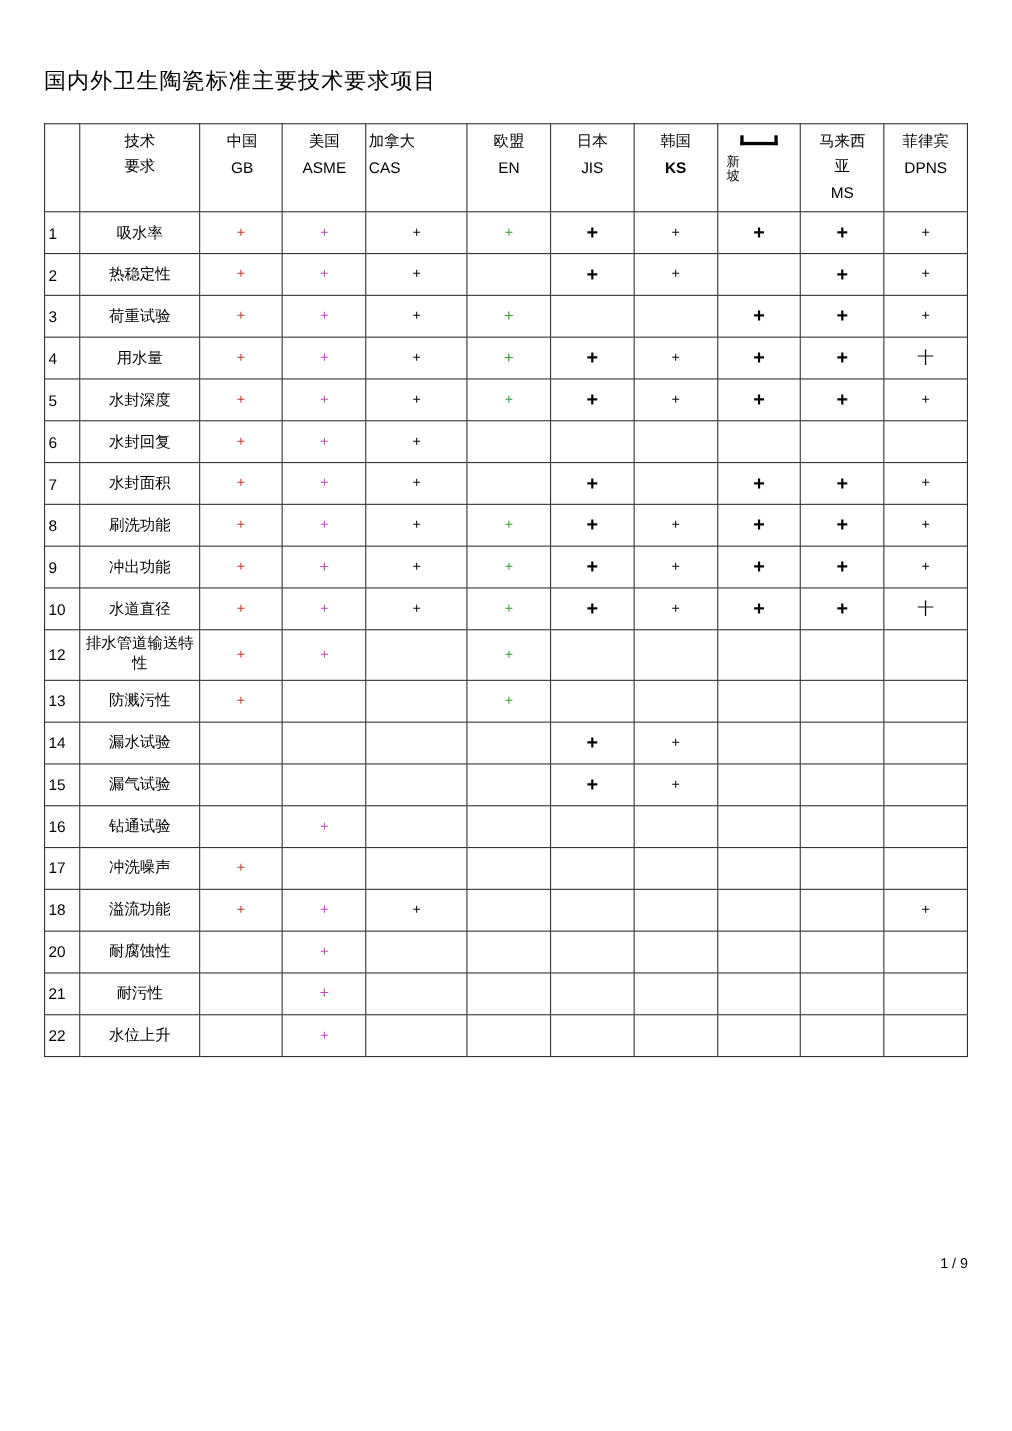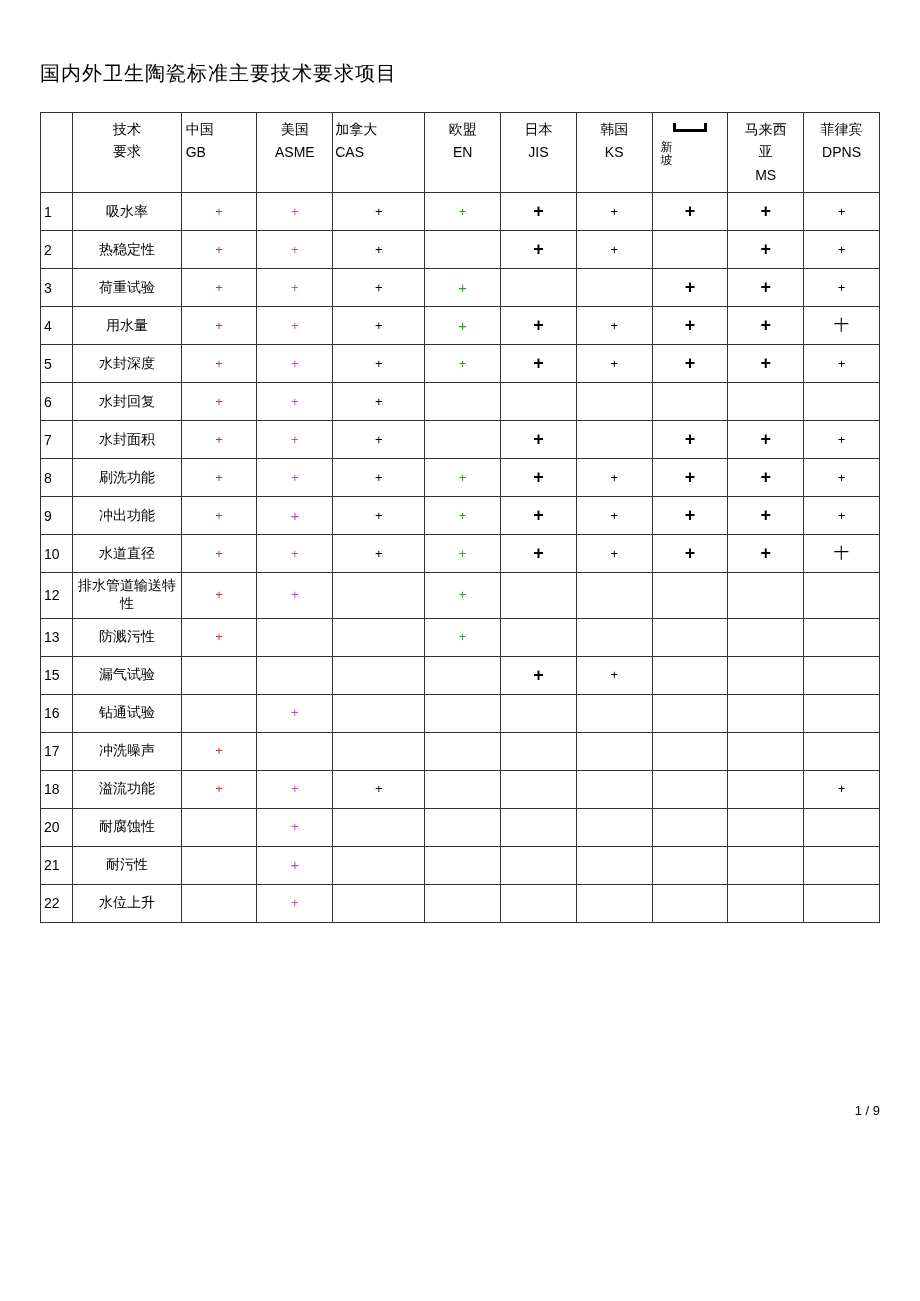--- a/index.html
+++ b/index.html
@@ -79,21 +79,21 @@
       <col class="col-std">
       <col class="col-std">
   </colgroup>
   <thead>
     <tr>
       <th></th>
       <th>
         <span class="hdr-top">技术</span>
         <span class="hdr-top">要求</span>
       </th>
-      <th style="text-align:left;padding-left:4px;">
+      <th style="text-align:center;padding-left:4px;">
         <span class="hdr-top">中国</span>
         <span class="hdr-bot">GB</span>
       </th>
       <th>
         <span class="hdr-top">美国</span>
         <span class="hdr-bot">ASME</span>
       </th>
       <th style="text-align:left;vertical-align:top;">
         <span class="hdr-top">加拿大</span>
         <span class="hdr-bot">CAS</span>
@@ -101,21 +101,21 @@
       <th>
         <span class="hdr-top">欧盟</span>
         <span class="hdr-bot">EN</span>
       </th>
       <th>
         <span class="hdr-top">日本</span>
         <span class="hdr-bot">JIS</span>
       </th>
       <th>
         <span class="hdr-top">韩国</span>
-        <span class="hdr-bot" style="font-weight:normal;">KS</span>
+        <span class="hdr-bot" style="font-weight:bold;">KS</span>
       </th>
       <th>
         <div class="sg-wrap">
           <span class="sg-icon">
               <span class="tl"></span>
               <span class="bar"></span>
               <span class="tr"></span>
             </span>
           <span class="sg-txt"><span>新</span><br><span>坡</span></span>
         </div>
@@ -282,20 +282,33 @@
         <td></td>
         <td></td>
         <td><span class="plus-grn plus-sm">+</span></td>
         <td></td>
         <td></td>
         <td></td>
         <td></td>
         <td></td>
       </tr>
       <tr>
+        <td class="col-idx">14</td>
+        <td class="req-cell">漏水试验</td>
+        <td></td>
+        <td></td>
+        <td></td>
+        <td></td>
+        <td><span class="plus-blk plus-big">+</span></td>
+        <td><span class="plus-blk plus-sm">+</span></td>
+        <td></td>
+        <td></td>
+        <td></td>
+      </tr>
+      <tr>
         <td class="col-idx">15</td>
         <td class="req-cell">漏气试验</td>
         <td></td>
         <td></td>
         <td></td>
         <td></td>
         <td><span class="plus-blk plus-big">+</span></td>
         <td><span class="plus-blk plus-sm">+</span></td>
         <td></td>
         <td></td>

